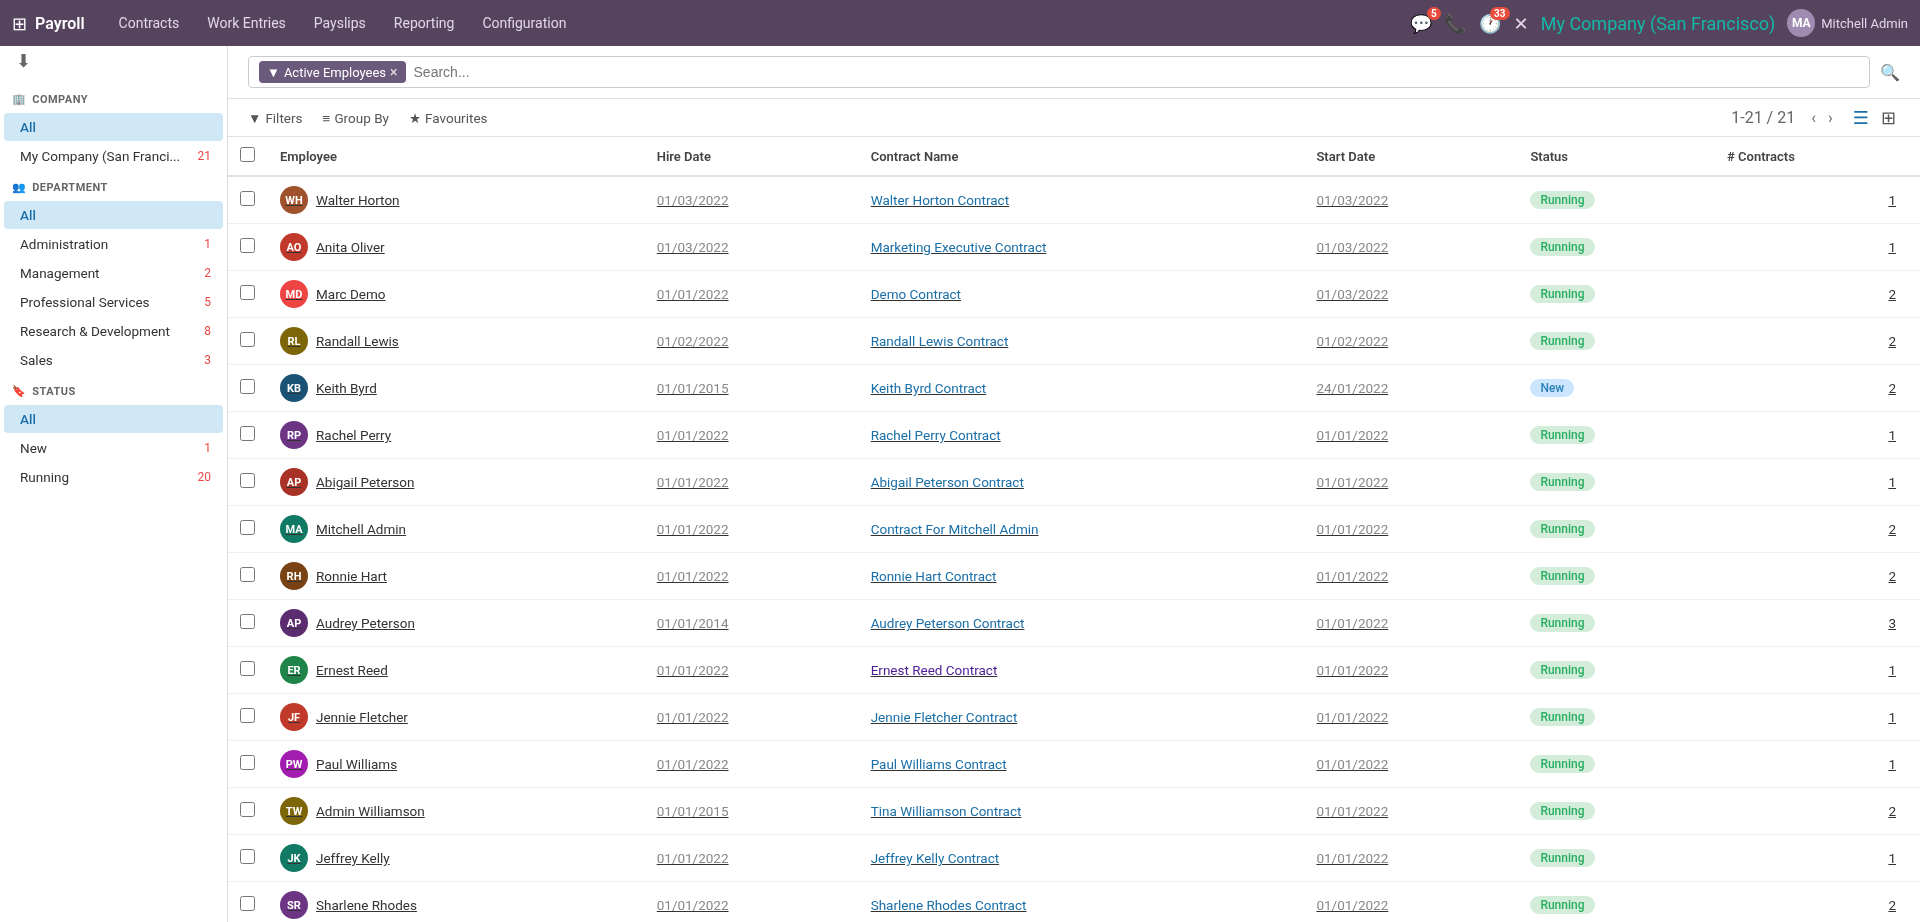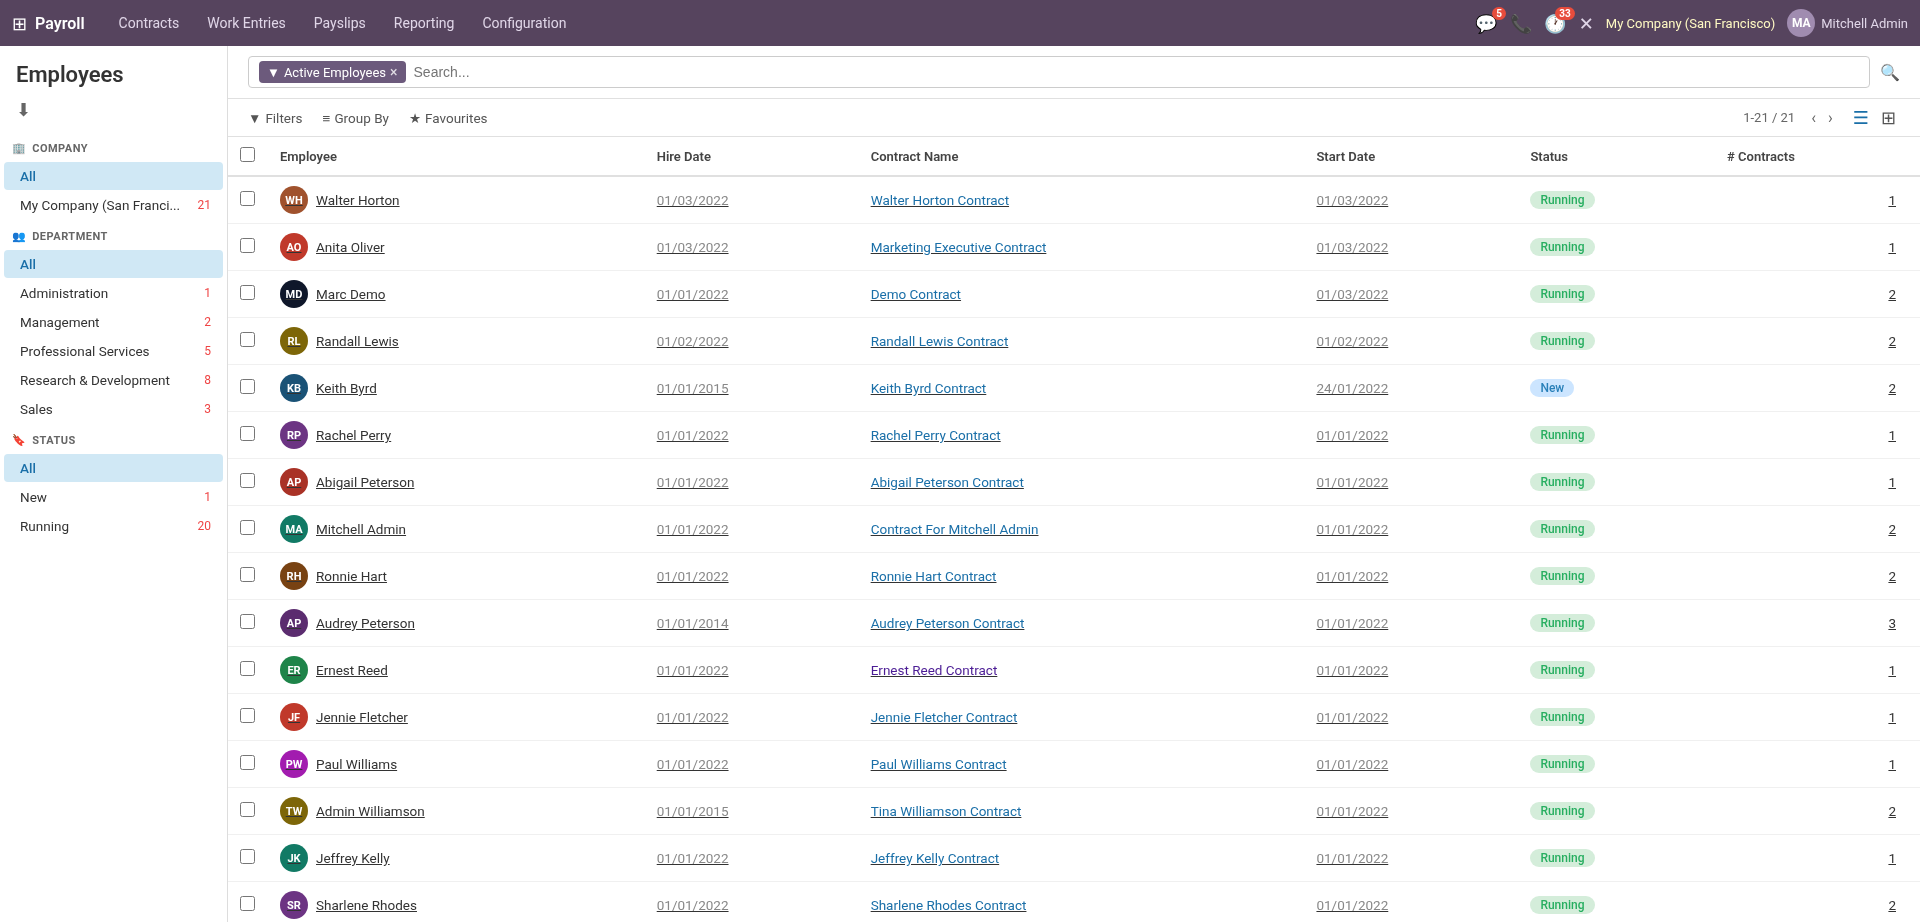--- a/index.html
+++ b/index.html
@@ -15,21 +15,21 @@
       padding: 0 12px;
       gap: 0;
     }
     .topnav-grid-icon { color: #fff; font-size: 18px; margin-right: 8px; cursor: pointer; }
     .topnav-app-name { font-weight: 600; font-size: 16px; margin-right: 20px; color: #fff; }
     .topnav-menu { display: flex; gap: 0; flex: 1; }
     .topnav-menu-item { padding: 0 14px; height: 38px; display: flex; align-items: center; color: #e0d6e8; font-size: 14px; cursor: pointer; }
     .topnav-right { display: flex; align-items: center; gap: 12px; margin-left: auto; }
     .topnav-icon-btn { position: relative; color: #e0d6e8; font-size: 18px; cursor: pointer; }
     .topnav-badge { position: absolute; top: -6px; right: -8px; background: #e74c3c; color: #fff; border-radius: 10px; font-size: 10px; padding: 1px 4px; font-weight: bold; }
-    .topnav-company { color: #fef9c3; font-size: 13px; }
+    .topnav-company { color: #14b8a6; font-size: 18px; }
     .topnav-user { display: flex; align-items: center; gap: 6px; color: #e0d6e8; font-size: 13px; cursor: pointer; }
     .topnav-avatar { width: 28px; height: 28px; border-radius: 50%; background: #a08cb0; display: flex; align-items: center; justify-content: center; font-size: 12px; color: #fff; font-weight: bold; }
 
     
     .main-layout { display: flex; height: calc(100vh - 46px); }
 
     
     .sidebar { width: 228px; background: #fff; border-right: 1px solid #ddd; overflow-y: auto; flex-shrink: 0; padding: 0; }
     .sidebar-page-title { padding: 16px 16px 8px; font-size: 22px; font-weight: 600; color: #333; }
     .sidebar-download-icon { padding: 4px 16px 12px; font-size: 18px; color: #666; cursor: pointer; }
@@ -45,21 +45,21 @@
     .search-bar { background: #fff; border-bottom: 1px solid #e0e0e0; padding: 10px 20px; display: flex; align-items: center; gap: 10px; }
     .search-filter-tag { display: flex; align-items: center; gap: 4px; background: #6c5a7c; color: #fff; border-radius: 4px; padding: 3px 8px; font-size: 13px; }
     .search-filter-tag-x { cursor: pointer; font-size: 14px; opacity: 0.8; }
     .search-input { flex: 1; border: none; outline: none; font-size: 14px; color: #333; background: transparent; }
     .search-icon-btn { color: #666; cursor: pointer; font-size: 16px; }
 
     
     .filter-bar { background: #fff; border-bottom: 1px solid #e0e0e0; padding: 6px 20px; display: flex; align-items: center; justify-content: space-between; }
     .filter-bar-left { display: flex; align-items: center; gap: 20px; }
     .filter-btn { display: flex; align-items: center; gap: 4px; color: #555; cursor: pointer; font-size: 13.5px; }
-    .pagination-info { font-size: 13px; color: #666; display: flex; align-items: center; gap: 8px; text-align: center; }
+    .pagination-info { font-size: 16px; color: #666; display: flex; align-items: center; gap: 8px; text-align: center; }
     .pagination-nav { display: flex; align-items: center; gap: 4px; }
     .pagination-nav-btn { cursor: pointer; color: #666; font-size: 16px; padding: 2px 4px; }
     .view-btns { display: flex; gap: 4px; }
     .view-btn { cursor: pointer; color: #555; font-size: 18px; padding: 2px 4px; }
     .view-btn.active { color: #1a6fa8; }
 
     
     .table-wrapper { flex: 1; overflow-y: auto; background: #fff; }
     table { width: 100%; border-collapse: collapse; }
     thead th { background: #fff; padding: 10px 12px; text-align: left; font-size: 13px; font-weight: 600; color: #444; border-bottom: 2px solid #e0e0e0; position: sticky; top: 0; z-index: 1; white-space: nowrap; }
@@ -108,21 +108,20 @@
     <div class="topnav-user">
       <div class="topnav-avatar">MA</div>
       <span>Mitchell Admin</span>
     </div>
   </div>
 </nav>
 
 <div class="main-layout">
 
   <aside class="sidebar">
-    <div class="sidebar-page-title">Employees</div>
     <div class="sidebar-download-icon">⬇</div>
 
     <div>
       <div class="sidebar-section-header">
         <span>🏢</span>
         <span>COMPANY</span>
       </div>
       <div class="sidebar-item active">
         <span>All</span>
       </div>
@@ -270,21 +269,21 @@
       <td><span class="date-text">01/03/2022</span></td>
       <td><span class="badge badge-running">Running</span></td>
       <td style="text-align:right; padding-right:24px;"><span>1</span></td>
     </tr>
             <tr>
       <td>
         <input type="checkbox" style="">
       </td>
       <td>
         <div class="employee-cell">
-          <div class="emp-avatar" style="background:#0f172a">MD</div>
+          <div class="emp-avatar" style="background:#ef4444">MD</div>
           <span>Marc Demo</span>
         </div>
       </td>
       <td><span class="date-text">01/01/2022</span></td>
       <td><span style="color:#1a6fa8; cursor:pointer">Demo Contract</span></td>
       <td><span class="date-text">01/03/2022</span></td>
       <td><span class="badge badge-running">Running</span></td>
       <td style="text-align:right; padding-right:24px;"><span>2</span></td>
     </tr>
             <tr>

